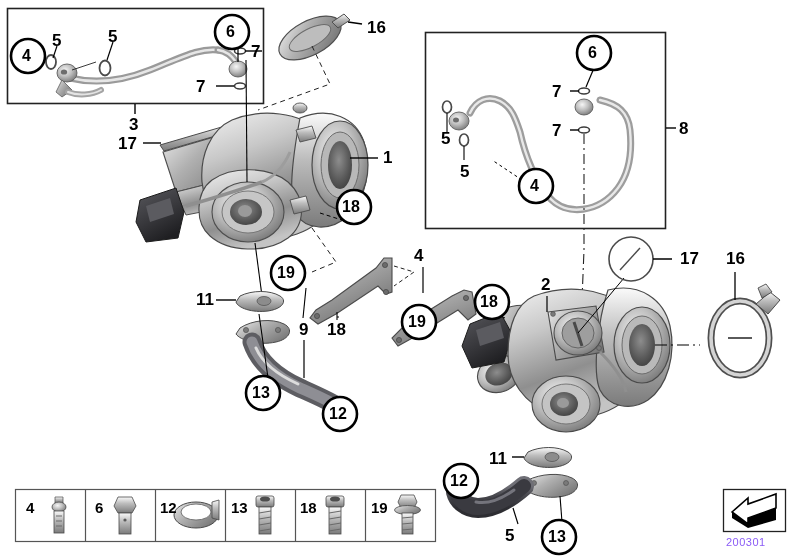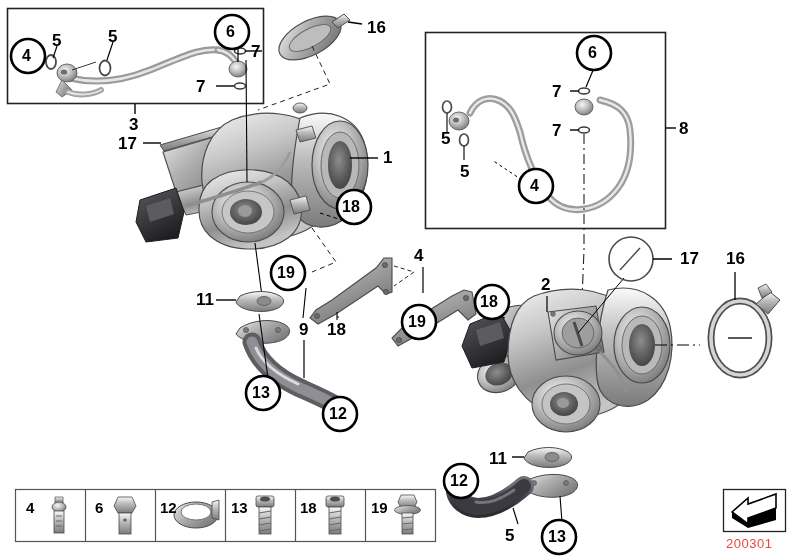--- a/index.html
+++ b/index.html
@@ -5,21 +5,21 @@
   html,body{margin:0;padding:0;background:#ffffff;}
   body{width:800px;height:560px;overflow:hidden;
        font-family:"Liberation Sans",sans-serif;color:#000;}
   #stage{position:relative;width:800px;height:560px;background:#fff;}
   svg#art{position:absolute;left:0;top:0;width:800px;height:560px;}
   .lbl{position:absolute;font-weight:bold;font-size:17px;line-height:1;
        color:#000;white-space:nowrap;}
   .clbl{position:absolute;font-weight:bold;font-size:16px;line-height:1;
         color:#000;white-space:nowrap;}
   .legnum{position:absolute;font-weight:bold;font-size:15px;line-height:1;}
-  .diagnum{position:absolute;font-size:13px;letter-spacing:.5px;color:#ef4444;}
+  .diagnum{position:absolute;font-size:11px;letter-spacing:.5px;color:#8b5cf6;}
 </style>
 </head>
 <body>
 
 <div id="stage">
 
 <svg id="art" viewBox="0 0 800 560">
   <defs>
     <linearGradient id="gMetal" x1="0" y1="0" x2="0.4" y2="1">
       <stop offset="0%" stop-color="#f2f2f2"></stop>

